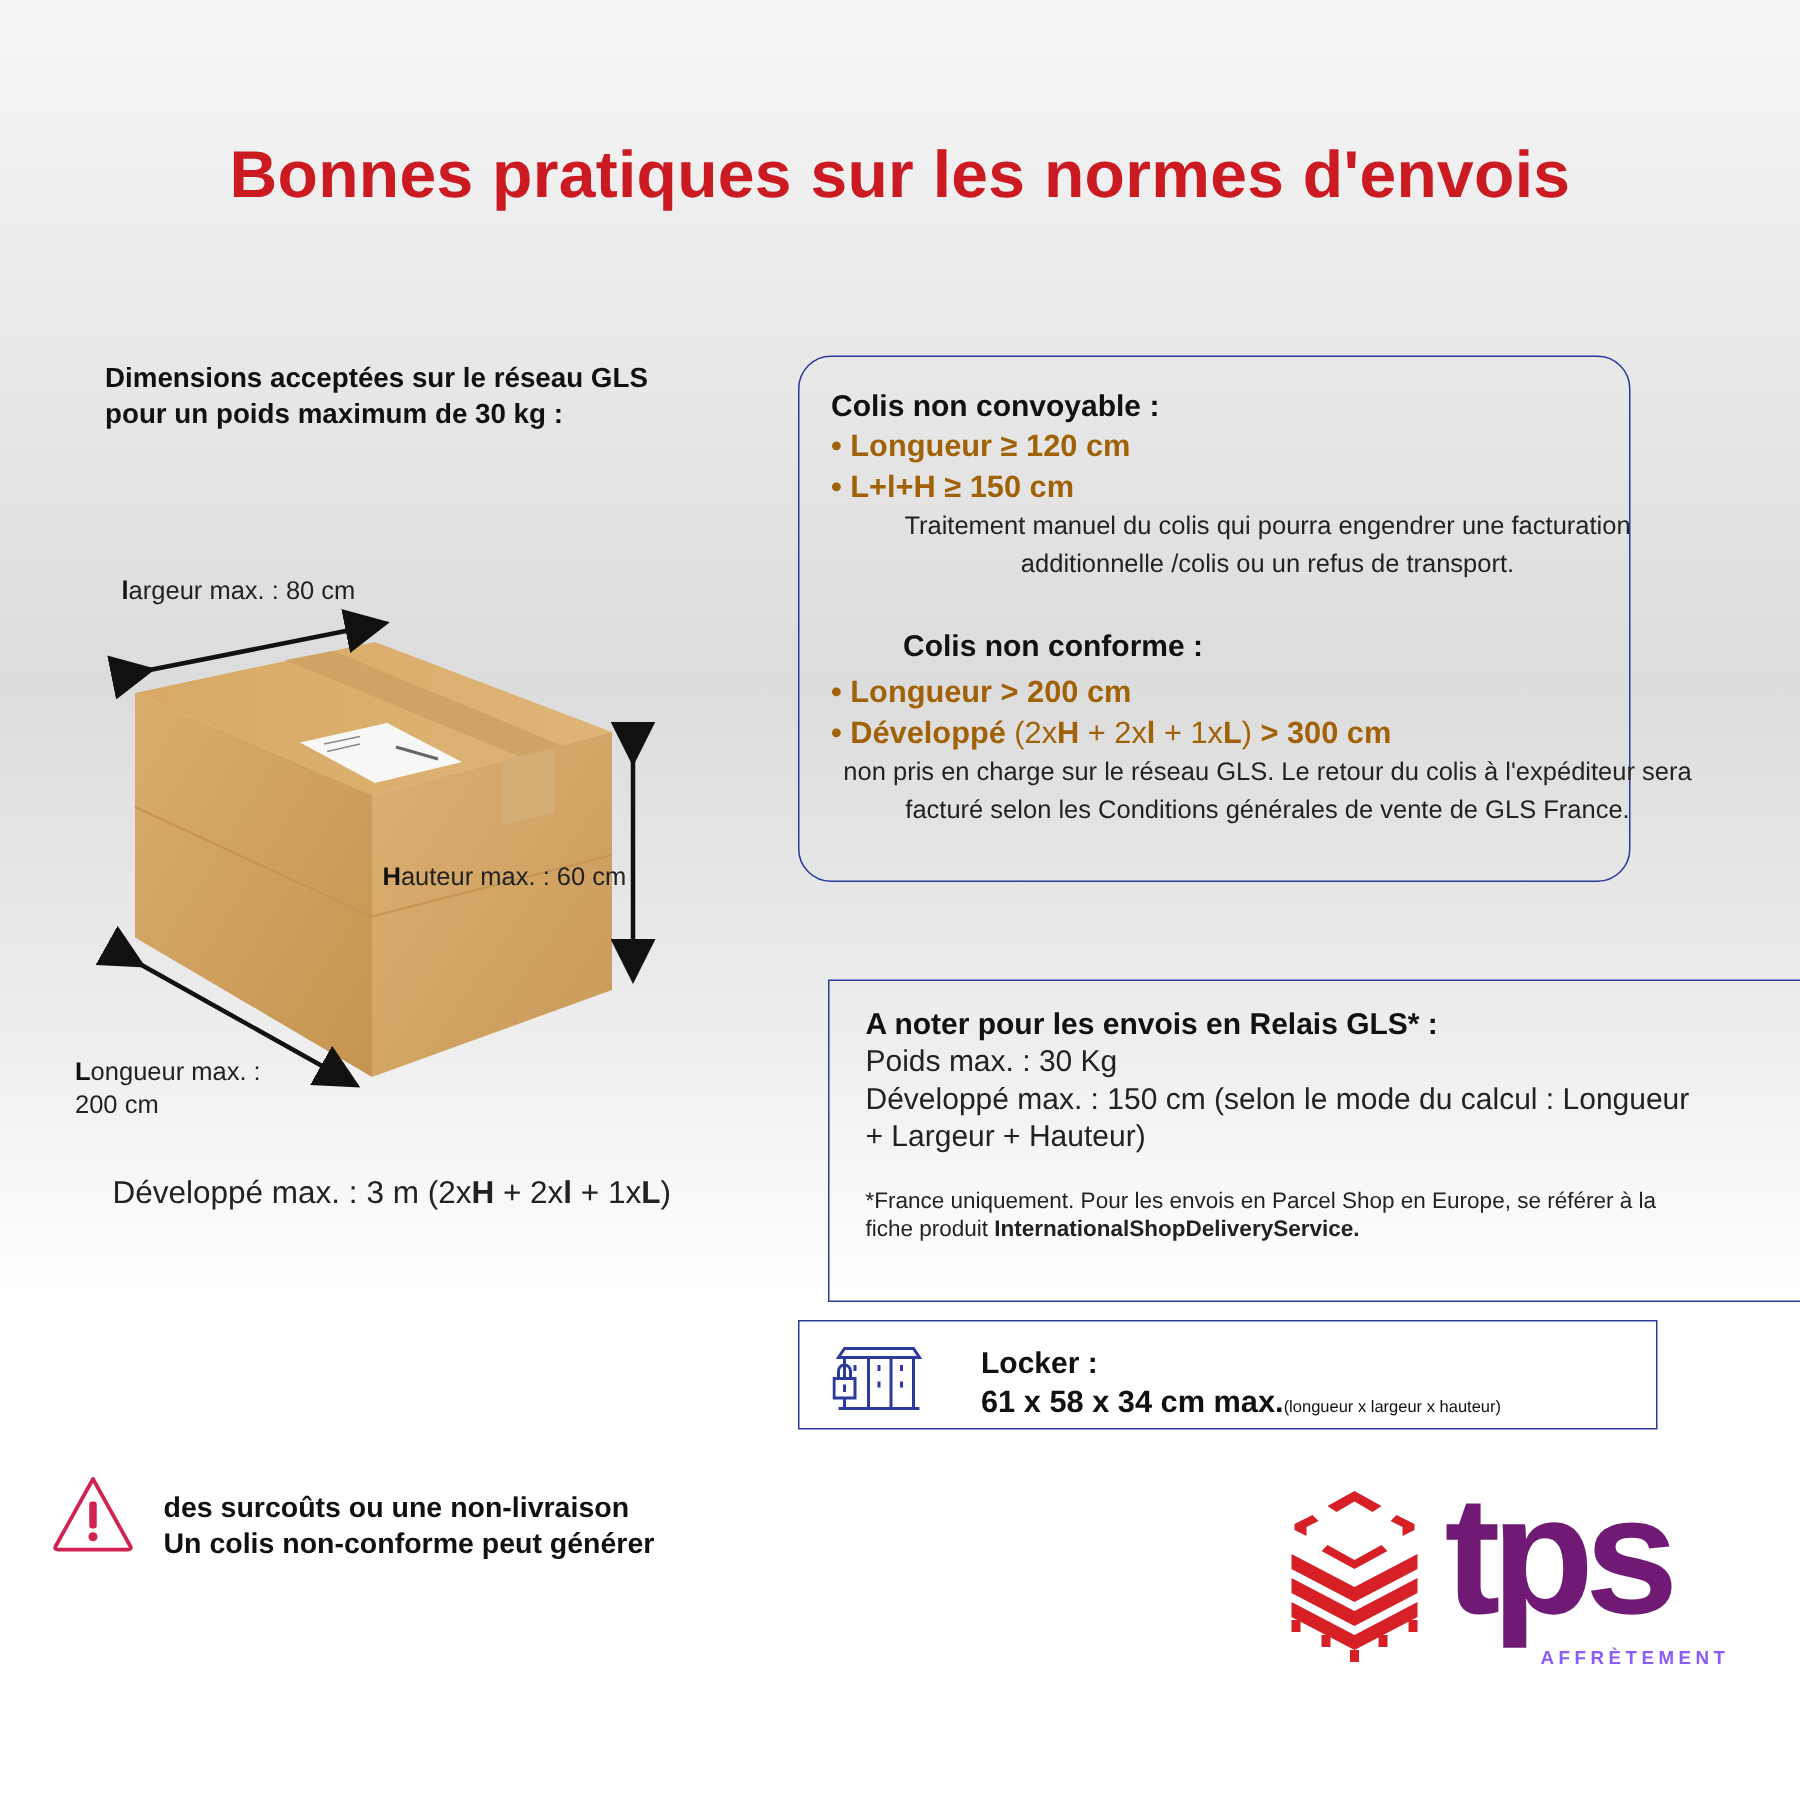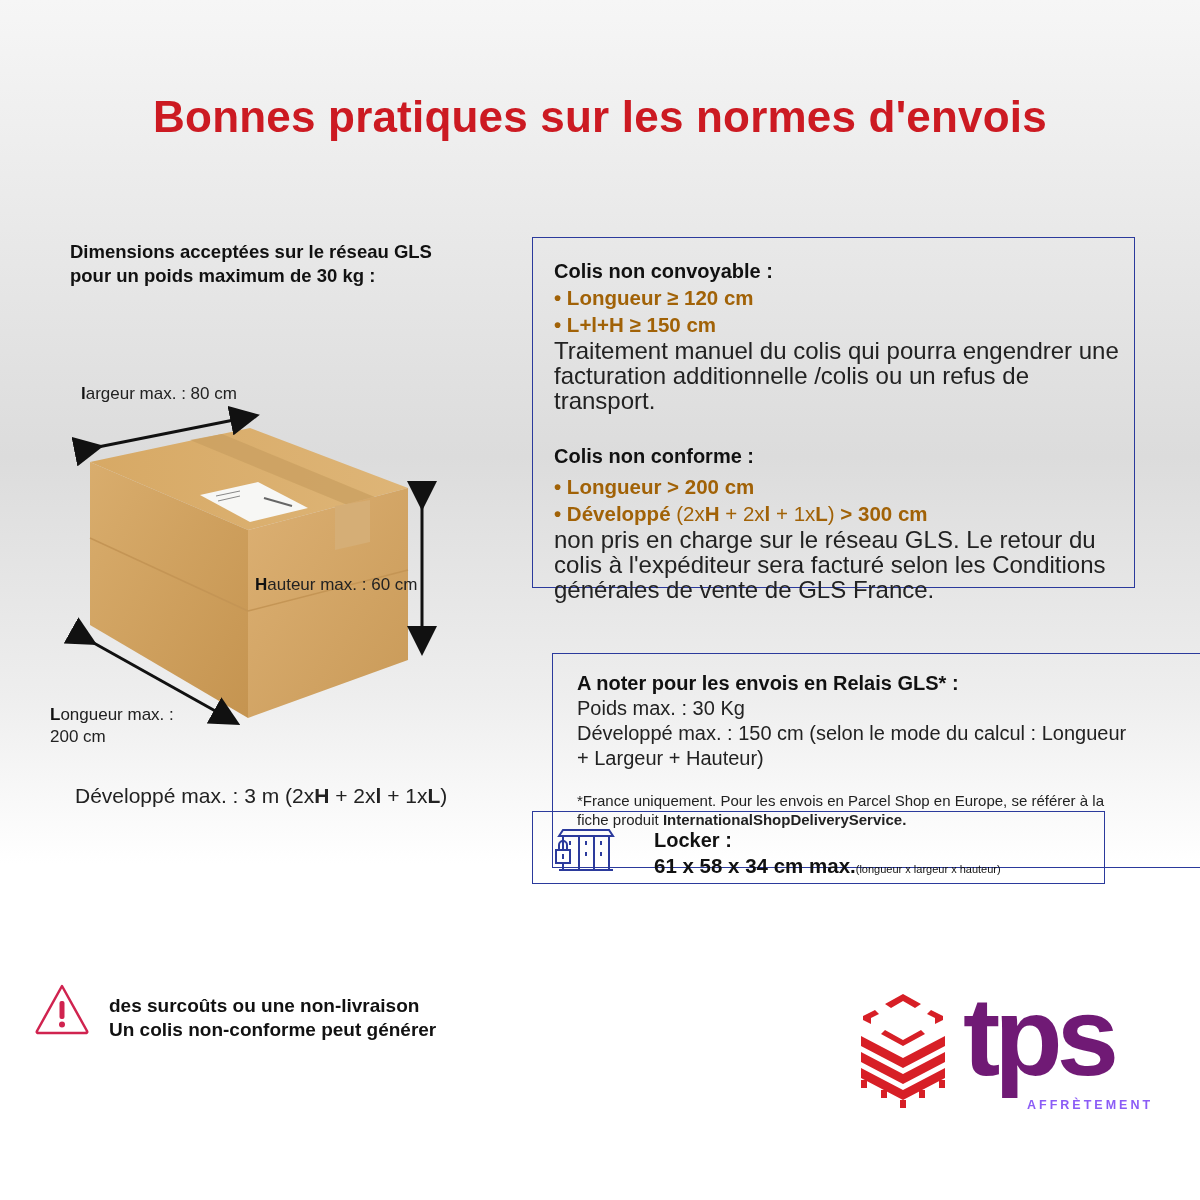--- a/index.html
+++ b/index.html
@@ -31,35 +31,35 @@
     font-family: "Liberation Sans", sans-serif; line-height: 22px;
   }
   .dim-label b { color: #111; }
   .dev-line {
     position: absolute; left: 75px; top: 784px;
     font-family: "Liberation Sans", sans-serif; font-size: 21px; color: #222;
   }
   .card {
     position: absolute; border: 1.5px solid #2b3a9c; background: transparent;
   }
-  .card-1 { left: 532px; top: 237px; width: 603px; height: 351px; padding: 20px 0 0 21px; }
+  .card-1 { left: 532px; top: 237px; width: 555px; height: 351px; padding: 20px 0 0 21px; border-radius: 22px; }
   .card-2 { left: 552px; top: 605px; width: 683px; height: 215px; padding: 16px 0 0 24px; margin-top: 48px; }
-  .card-3 { left: 532px; top: 811px; width: 573px; height: 73px; }
+  .card-3 { left: 532px; top: 880px; width: 573px; height: 73px; }
   .card h3 {
     font-family: "Liberation Sans", sans-serif; font-weight: bold;
     font-size: 20px; line-height: 26px; color: #111;
   }
   .bullet {
     font-family: "Liberation Sans", sans-serif; font-weight: bold;
     font-size: 20.5px; line-height: 27px; color: #a16207;
   }
   .bullet .normal { font-weight: normal; margin-top: 45px; }
   .para {
-    font-family: "Liberation Sans", sans-serif; font-size: 24px;
-    line-height: 25px; color: #222; width: 582px;
+    font-family: "Liberation Sans", sans-serif; font-size: 17px;
+    line-height: 25px; color: #222; width: 582px; text-align: center;
   }
   .gap { height: 30px; }
   .relais-line { font-family: "Liberation Sans", sans-serif; font-size: 20px; line-height: 25px; color: #222; }
   .footnote {
     margin-top: 20px; font-family: "Liberation Sans", sans-serif;
     font-size: 15px; line-height: 19px; color: #222; width: 560px;
   }
   .locker-icon { position: absolute; left: 22px; top: 16px; width: 60px; height: 44px; }
   .locker-text { position: absolute; left: 121px; top: 15px; }
   .locker-title { font-family: "Liberation Sans", sans-serif; font-weight: bold; font-size: 20px; line-height: 26px; }
@@ -153,21 +153,21 @@
 <div class="dev-line">
   <span>Développé max. : 3 m (2x</span><b>H</b><span> + 2x</span><b>l</b><span> + 1x</span><b>L</b><span>)</span>
 </div>
 
 <div class="card card-1">
   <h3>Colis non convoyable :</h3>
   <div class="bullet">• Longueur ≥ 120 cm</div>
   <div class="bullet">• L+l+H ≥ 150 cm</div>
   <div class="para">Traitement manuel du colis qui pourra engendrer une facturation additionnelle /colis ou un refus de transport.</div>
   <div class="gap"></div>
-  <h3 style="margin-bottom:4px;">Colis non conforme :</h3>
+  <h3 style="margin-bottom:4px;margin-left:48px;">Colis non conforme :</h3>
   <div class="bullet">• Longueur &gt; 200 cm</div>
   <div class="bullet">
     <span>• Développé</span><span class="normal"> (2x</span><span>H</span><span class="normal"> + 2x</span><span>l</span><span class="normal"> + 1x</span><span>L</span><span class="normal">)</span><span> &gt; 300 cm</span>
   </div>
   <div class="para">non pris en charge sur le réseau GLS. Le retour du colis à l'expéditeur sera facturé selon les Conditions générales de vente de GLS France.</div>
 </div>
 
 <div class="card card-2">
   <h3>A noter pour les envois en Relais GLS* :</h3>
   <div class="relais-line">Poids max. : 30 Kg</div>

